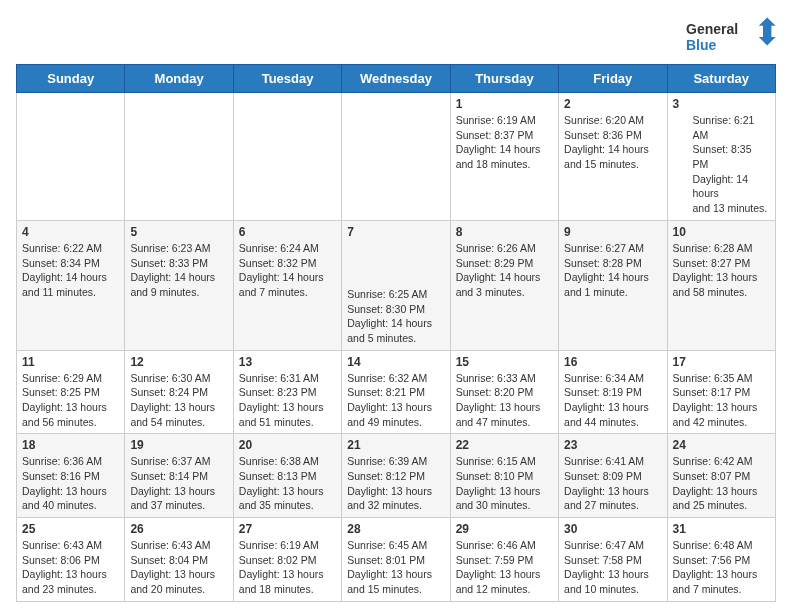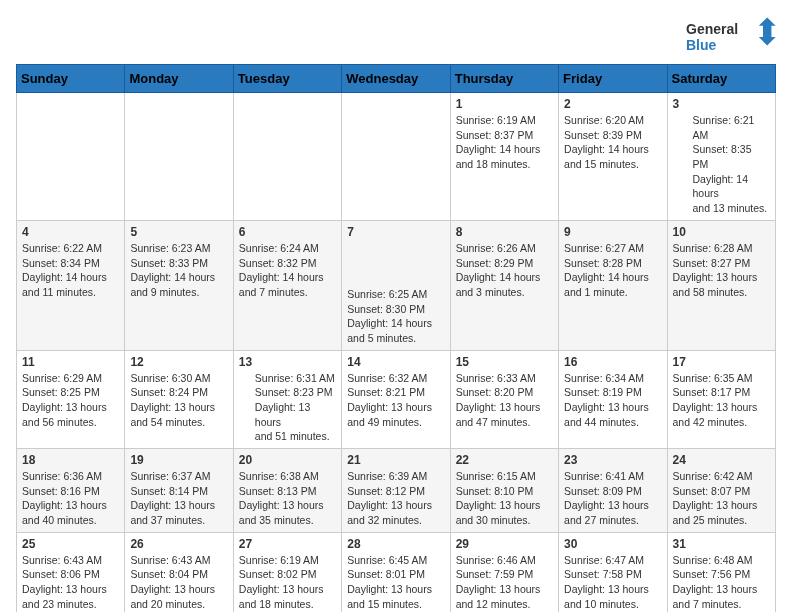--- a/index.html
+++ b/index.html
@@ -33,25 +33,25 @@
       font-size: 14px;
       color: #555;
     }
     .calendar {
       width: 100%;
       border-collapse: collapse;
       table-layout: fixed;
     }
     .calendar th {
       background-color: #2a7abf;
-      color: #000000;
+      color: #ffffff;
       font-size: 13px;
       font-weight: bold;
       padding: 6px 4px;
-      text-align: left;
+      text-align: center;
       border: 1px solid #1a5a9f;
     }
     .calendar td {
       border: 1px solid #ccc;
       vertical-align: top;
       padding: 4px 5px;
       font-size: 10.5px;
       color: #333;
       height: 78px;
       background: #fff;
@@ -106,21 +106,21 @@
         <td>
           <div class="day-number">1</div>
           <div style="white-space: pre-line; line-height: 1.4;">Sunrise: 6:19 AM
 Sunset: 8:37 PM
 Daylight: 14 hours
 and 18 minutes.</div>
         </td>
         <td>
           <div class="day-number">2</div>
           <div style="white-space: pre-line; line-height: 1.4;">Sunrise: 6:20 AM
-Sunset: 8:39 PM
+Sunset: 8:36 PM
 Daylight: 14 hours
 and 15 minutes.</div>
         </td>
         <td>
           <div class="day-number">3</div>
           <div style="white-space: pre-line; line-height: 1.4; margin-left: 20px;">Sunrise: 6:21 AM
 Sunset: 8:35 PM
 Daylight: 14 hours
 and 13 minutes.</div>
         </td>
@@ -186,21 +186,21 @@
         </td>
         <td>
           <div class="day-number">12</div>
           <div style="white-space: pre-line; line-height: 1.4;">Sunrise: 6:30 AM
 Sunset: 8:24 PM
 Daylight: 13 hours
 and 54 minutes.</div>
         </td>
         <td>
           <div class="day-number">13</div>
-          <div style="white-space: pre-line; line-height: 1.4; margin-left: 16px;">Sunrise: 6:31 AM
+          <div style="white-space: pre-line; line-height: 1.4;">Sunrise: 6:31 AM
 Sunset: 8:23 PM
 Daylight: 13 hours
 and 51 minutes.</div>
         </td>
         <td>
           <div class="day-number">14</div>
           <div style="white-space: pre-line; line-height: 1.4;">Sunrise: 6:32 AM
 Sunset: 8:21 PM
 Daylight: 13 hours
 and 49 minutes.</div>

